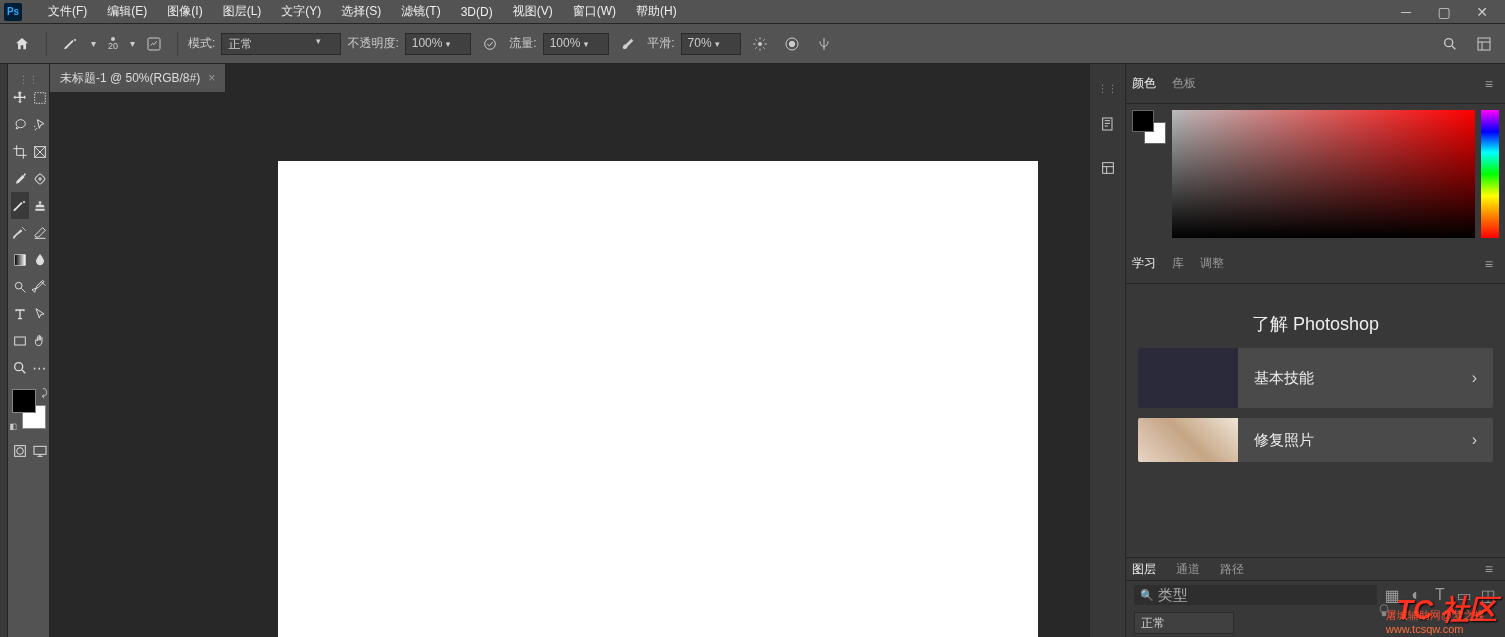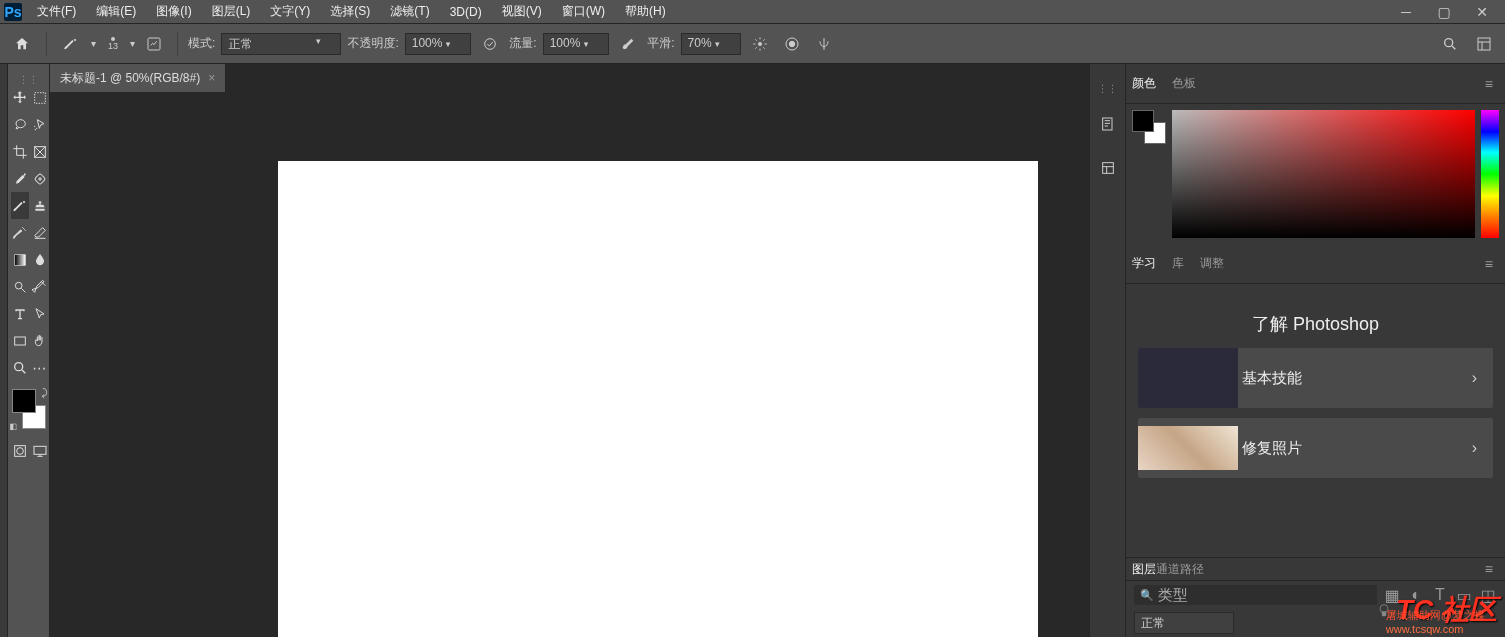--- a/index.html
+++ b/index.html
@@ -1,18 +1,18 @@
 <!DOCTYPE html>
 <html><head>
 <meta charset="utf-8">
 <style>
 * { margin: 0; padding: 0; box-sizing: border-box; font-family: "Microsoft YaHei", Arial, sans-serif; }
 body { background: #323232; color: #ccc; width: 1505px; height: 637px; overflow: hidden; position: relative; }
 .menubar { background: #535353; height: 24px; display: flex; align-items: center; padding: 0 4px; border-bottom: 1px solid #252525; }
-.ps-logo { width: 18px; height: 18px; background: #001e36; color: #31a8ff; font-size: 14px; font-weight: bold; display: flex; align-items: center; justify-content: center; border-radius: 2px; margin-right: 5px; }
+.ps-logo { width: 18px; height: 18px; background: #001e36; color: #31a8ff; font-size: 10px; font-weight: bold; display: flex; align-items: center; justify-content: center; border-radius: 2px; margin-right: 16px; }
 .menu-item { padding: 0 10px; font-size: 12px; color: #eee; cursor: pointer; height: 24px; display: flex; align-items: center; }
 .win-controls { margin-left: auto; display: flex; }
 .win-btn { width: 38px; height: 24px; display: flex; align-items: center; justify-content: center; cursor: pointer; color: #ccc; font-size: 14px; }
 .optbar { background: #535353; height: 40px; display: flex; align-items: center; padding: 0 8px; border-bottom: 1px solid #252525; gap: 6px; }
 .home-btn { width: 28px; height: 28px; display: flex; align-items: center; justify-content: center; cursor: pointer; }
 .brush-icon { width: 28px; height: 28px; display: flex; align-items: center; justify-content: center; }
 .opt-sep { width: 1px; height: 24px; background: #404040; margin: 0 4px; }
 .opt-label { font-size: 12px; color: #ccc; }
 .opt-select { background: #404040; color: #ccc; border: 1px solid #2a2a2a; font-size: 12px; padding: 2px 20px 2px 6px; height: 22px; position: relative; }
 .opt-icon { width: 26px; height: 26px; display: flex; align-items: center; justify-content: center; cursor: pointer; color: #bbb; }
@@ -48,23 +48,23 @@
 .cs-fg { position: absolute; top: 0; left: 0; width: 22px; height: 22px; background: #000; border: 1px solid #666; z-index: 2; }
 .cs-bg { position: absolute; bottom: 0; right: 0; width: 22px; height: 22px; background: #fff; border: 1px solid #666; }
 .color-field { flex: 1; background: linear-gradient(to bottom, rgba(0,0,0,0) 0%, #000 100%), linear-gradient(to right, #bbb 0%, #ff0000 100%); position: relative; }
 .hue-strip { width: 18px; background: linear-gradient(to bottom, #ff00ff 0%, #0000ff 17%, #00ffff 33%, #00ff00 50%, #ffff00 67%, #ff8000 83%, #ff0000 100%); }
 .learn-panel { flex: 1; padding: 12px; overflow: hidden; }
 .learn-title { text-align: center; font-size: 18px; color: #eee; margin: 16px 0 12px; }
 .learn-desc { text-align: center; font-size: 13px; color: #ccc; line-height: 1.6; margin-bottom: 20px; }
 .learn-item { background: #4a4a4a; height: 60px; display: flex; align-items: center; margin-bottom: 10px; cursor: pointer; border-radius: 2px; overflow: hidden; }
 .learn-thumb { width: 100px; height: 60px; background: #2a2a3a; }
 .learn-thumb.t2 { background: linear-gradient(45deg, #e8d5c5, #c5a585, #f0e5d5); }
-.learn-label { flex: 1; padding: 0 4px; font-size: 15px; color: #eee; }
+.learn-label { flex: 1; padding: 0 16px; font-size: 15px; color: #eee; }
 .learn-arrow { padding: 0 16px; color: #ccc; }
-.layers-tabs { height: 24px; display: flex; align-items: center; border-top: 1px solid #252525; border-bottom: 1px solid #252525; padding: 0 6px; gap: 0; }
+.layers-tabs { height: 24px; display: flex; align-items: center; border-top: 1px solid #252525; border-bottom: 1px solid #252525; padding: 0 6px; gap: 20px; }
 .layers-row { height: 28px; display: flex; align-items: center; padding: 0 8px; gap: 6px; }
 .layers-search { flex: 1; display: flex; align-items: center; background: #2e2e2e; height: 20px; padding: 0 6px; border-radius: 2px; }
 .layers-search-icon { color: #888; font-size: 11px; margin-right: 4px; }
 .layers-filter { width: 18px; height: 18px; color: #999; display: flex; align-items: center; justify-content: center; }
 .watermark { position: absolute; right: 8px; bottom: 8px; display: flex; align-items: center; gap: 4px; pointer-events: none; }
 .wm-text { color: #ff3020; font-size: 28px; font-weight: bold; font-style: italic; text-shadow: 1px 1px 2px #000; }
 .wm-sub { position: absolute; right: 20px; bottom: 2px; color: #ff5030; font-size: 11px; }
 .brush-preset { display: flex; flex-direction: column; align-items: center; padding: 0 6px; }
 .brush-dot { width: 4px; height: 4px; background: #ccc; border-radius: 50%; }
 .brush-size { font-size: 9px; color: #ccc; }
@@ -101,21 +101,21 @@
   </div>
   <div class="opt-sep"></div>
   <div class="brush-icon">
     <svg viewBox="0 0 24 24" fill="#ddd">
         <path d="M7 17c-1 2-3 3-5 3 0-2 1-4 3-5l9-9 2 2-9 9z M18 4l2 2-2 2-2-2z"></path>
       </svg>
   </div>
   <div style="font-size:10px;color:#ccc">▾</div>
   <div class="brush-preset">
     <div class="brush-dot"></div>
-    <div class="brush-size">13</div>
+    <div class="brush-size">20</div>
   </div>
   <div style="font-size:10px;color:#ccc">▾</div>
   <div class="opt-icon">
     <svg viewBox="0 0 24 24" fill="#ccc">
         <rect x="3" y="3" width="18" height="18" rx="2" fill="none" stroke="#ccc" stroke-width="1.5"></rect>
         <path d="M7 14l3-3 2 2 4-5" fill="none" stroke="#ccc" stroke-width="1.5"></path>
       </svg>
   </div>
   <div class="opt-sep"></div>
   <span class="opt-label">模式:</span>
@@ -393,21 +393,21 @@
       <span class="panel-tab">调整</span>
       <span class="panel-opts">≡</span>
     </div>
     <div class="learn-panel">
       <div class="learn-title">了解 Photoshop</div>
       <div class="learn-item">
         <div class="learn-thumb"></div>
         <div class="learn-label">基本技能</div>
         <div class="learn-arrow">›</div>
       </div>
-      <div class="learn-item" style="height:60px">
+      <div class="learn-item" style="height:44px">
         <div class="learn-thumb t2" style="height:44px"></div>
         <div class="learn-label">修复照片</div>
         <div class="learn-arrow">›</div>
       </div>
     </div>
 
     <div class="layers-tabs">
       <span class="panel-tab active">图层</span>
       <span class="panel-tab">通道</span>
       <span class="panel-tab">路径</span>

